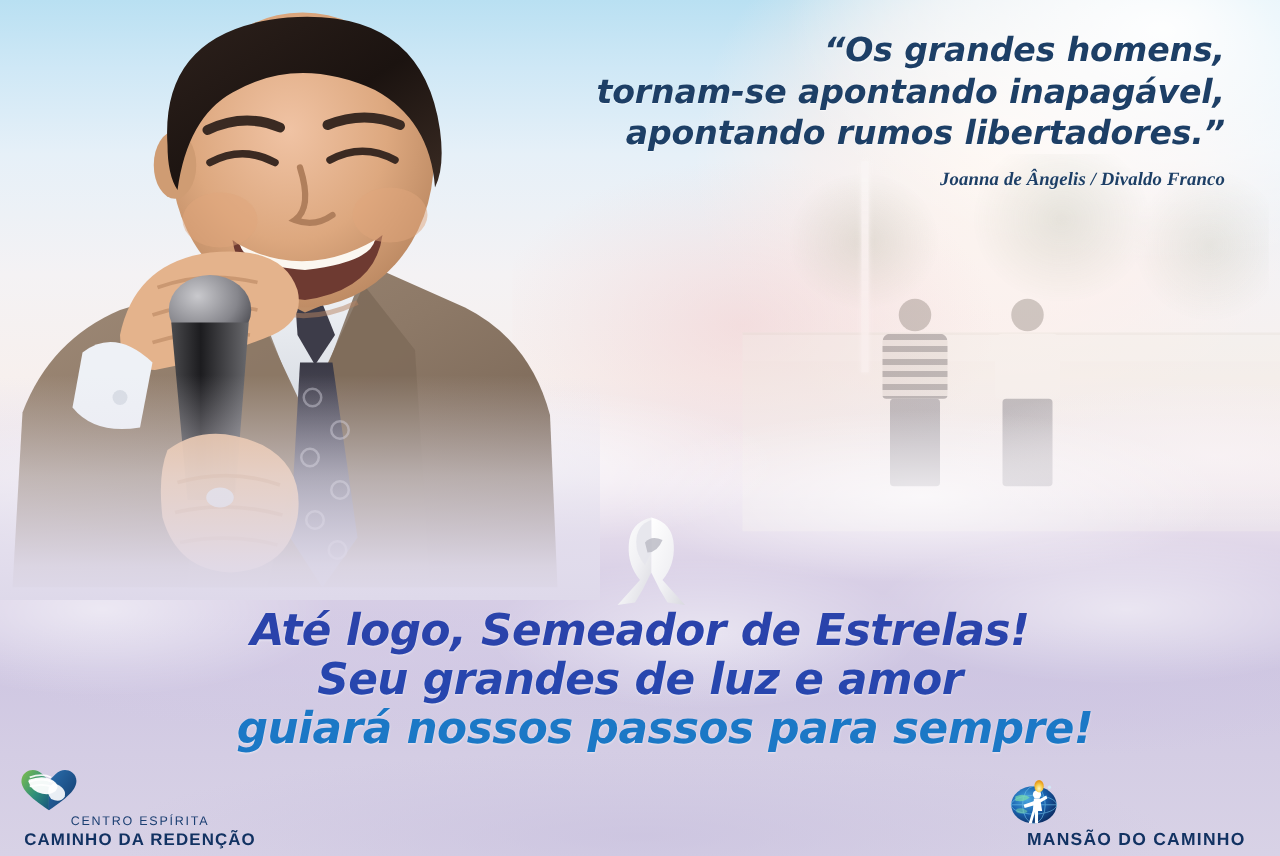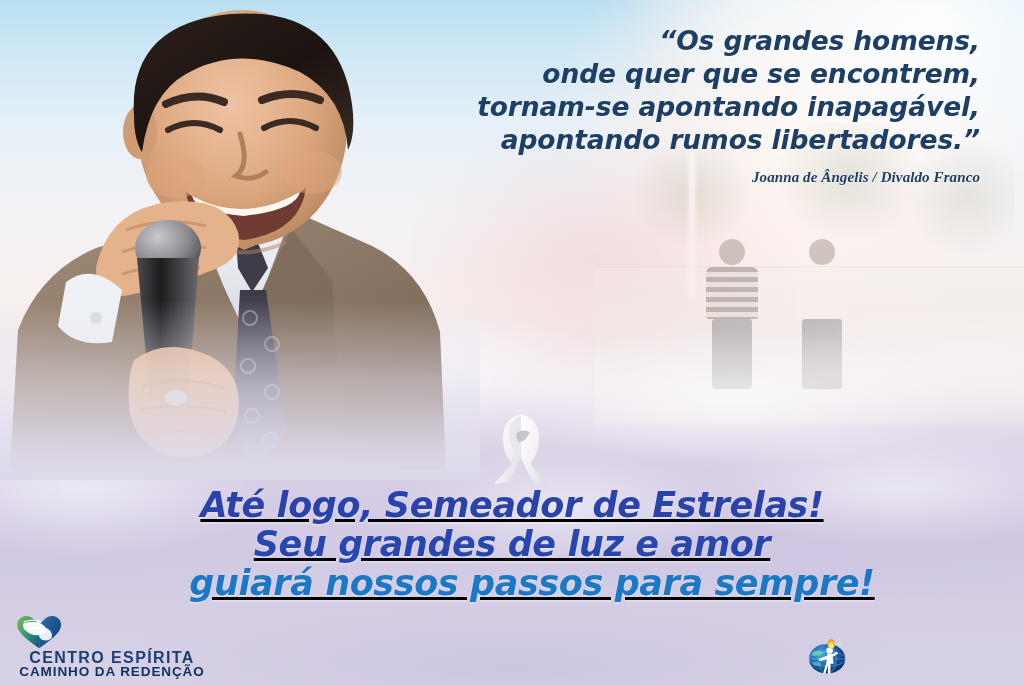--- a/index.html
+++ b/index.html
@@ -200,21 +200,20 @@
   }
   .ribbon svg { display: block; width: 100%; height: 100%; }
 
   
   .message {
     position: absolute;
     left: 0;
     right: 0;
     top: 486px;
     text-align: center;
-    text-decoration: underline;
   }
   .msg-line {
     font-family: "DejaVu Sans", sans-serif;
     font-style: italic;
     font-weight: bold;
     letter-spacing: -0.4px;
     line-height: 39px;
     white-space: nowrap;
     text-shadow: 0 1px 2px rgba(255,255,255,0.55);
   }
@@ -229,22 +228,22 @@
     text-align: center;
   }
   .logo-left  { left: 12px;  width: 200px; }
   .logo-right { right: 10px; width: 210px; }
 
   .logo-mark { height: 38px; display: block; margin: 0 auto 2px; }
   .logo-mark svg { display: block; height: 100%; }
 
   .logo-text-sm {
     font-family: "Liberation Sans", sans-serif;
-    font-weight: bold;
-    font-size: 16px;
+    font-weight: normal;
+    font-size: 10px;
     letter-spacing: 1.4px;
     color: #1c3f72;
     line-height: 12px;
   }
   .logo-text-lg {
     font-family: "Liberation Sans", sans-serif;
     font-weight: bold;
     font-size: 13.5px;
     letter-spacing: 0.9px;
     color: #123262;
@@ -390,21 +389,20 @@
           <path d="M144 434 Q184 426 222 436"></path>
         </g>
         <ellipse cx="176" cy="398" rx="11" ry="8" fill="#dcdde2" opacity="0.9"></ellipse>
       </g>
     </svg>
   </div>
   <div class="portrait-fade"></div>
 
   <div class="quote">
     <div class="quote-line">“Os grandes homens,</div>
-    <div class="quote-line">onde quer que se encontrem,</div>
     <div class="quote-line">tornam-se apontando inapagável,</div>
     <div class="quote-line">apontando rumos libertadores.”</div>
     <div class="quote-attrib">Joanna de Ângelis / Divaldo Franco</div>
   </div>
 
   <div class="ribbon">
     <svg viewBox="0 0 78 80" xmlns="http://www.w3.org/2000/svg">
       <defs>
         <linearGradient id="rg" x1="0" y1="0" x2="1" y2="1">
           <stop offset="0%" stop-color="#ffffff"></stop>
@@ -483,15 +481,16 @@
         <g fill="#ffffff">
           <circle cx="31" cy="14" r="4"></circle>
           <path d="M28 18 L34 18 L36 30 L32 30 L32 42 L29 42 L29 31 L26 42 L23 42 L27 29 Z"></path>
           <path d="M29 20 L18 24 L19 27 L30 24 Z"></path>
           <path d="M33 19 L40 15 L41 18 L34 22 Z"></path>
         </g>
         <ellipse cx="33" cy="6" rx="4.5" ry="6" fill="url(#flameg)"></ellipse>
         <circle cx="43" cy="7" r="1.6" fill="#cfe7f6"></circle>
       </svg>
     </span>
+    <div class="logo-text-lg">MANSÃO DO CAMINHO</div>
   </div>
 
 </div>
 
 </body></html>

